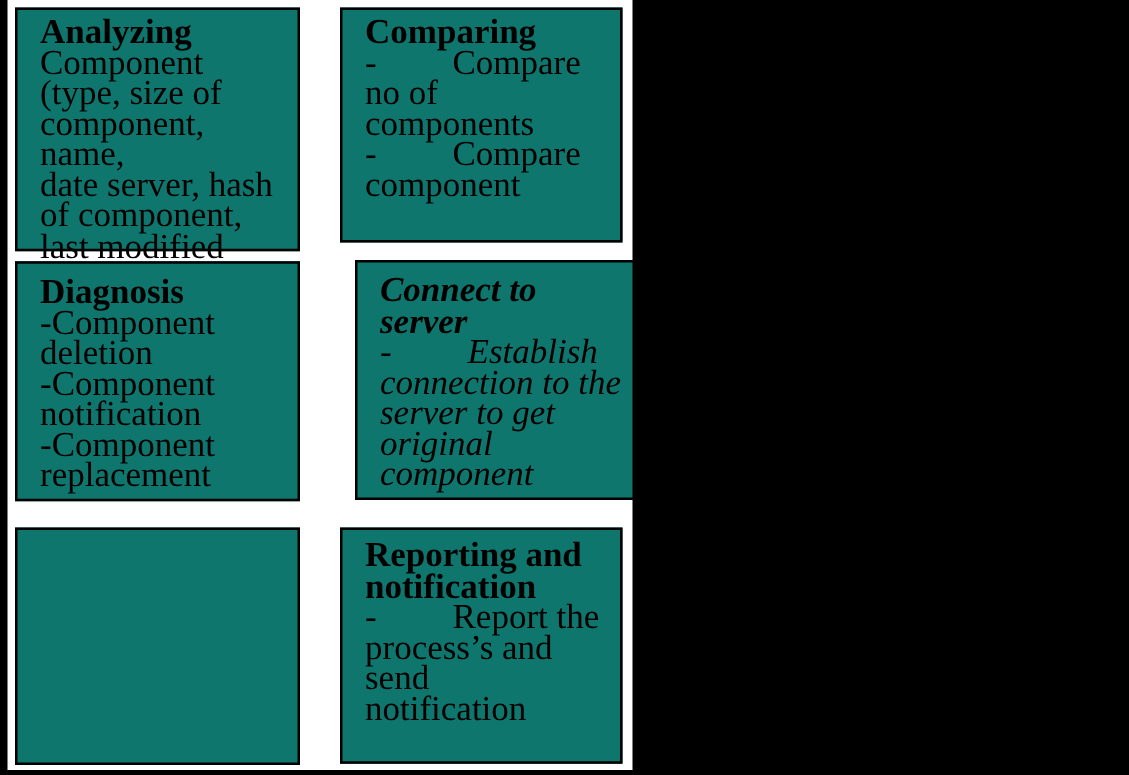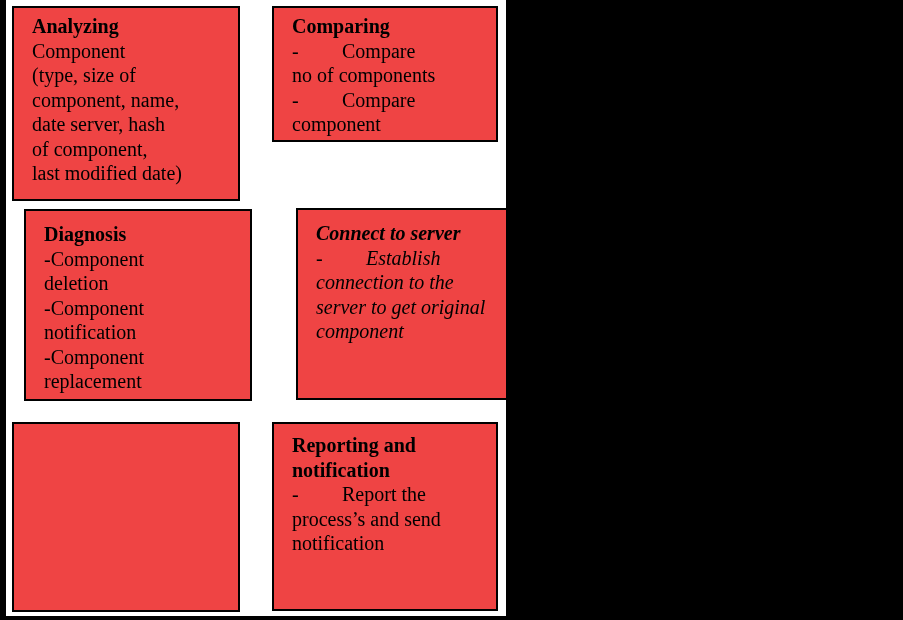--- a/index.html
+++ b/index.html
@@ -13,31 +13,31 @@
     color: #000000;
   }
   .edge { position: absolute; background: #000000; }
   .edge-left   { left: 0; top: 0; width: 6px; height: 620px; }
   .edge-bottom { left: 0; top: 616px; width: 903px; height: 4px; }
   .mask-right  { position: absolute; left: 506px; top: 0; width: 397px; height: 620px; background: #000000; }
   .box {
     position: absolute;
     box-sizing: border-box;
     border: 2px solid #000000;
-    background: #ef4444;
-    font-size: 20px;
+    background: #0f766e;
+    font-size: 28px;
     line-height: 24.5px;
     padding: 6px 8px 6px 18px;
   }
-  .box-r2 { padding-top: 11px; margin-left: 12px; }
+  .box-r2 { padding-top: 11px; }
   .box-r3 { padding-top: 9px; }
   .t { font-weight: bold; }
   .l { white-space: pre-wrap; tab-size: 10; }
   .b1 { left: 12px;  top: 6px;   width: 228px; height: 195px; }
-  .b2 { left: 272px; top: 6px;   width: 226px; height: 136px; }
+  .b2 { left: 272px; top: 6px;   width: 226px; height: 188px; }
   .b3 { left: 12px;  top: 209px; width: 228px; height: 192px; }
   .b4 { left: 284px; top: 208px; width: 226px; height: 192px; font-style: italic; }
   .b5 { left: 12px;  top: 422px; width: 228px; height: 190px; }
   .b6 { left: 272px; top: 422px; width: 226px; height: 189px; }
 </style>
 </head>
 <body>
 
 <div id="canvas">
 

